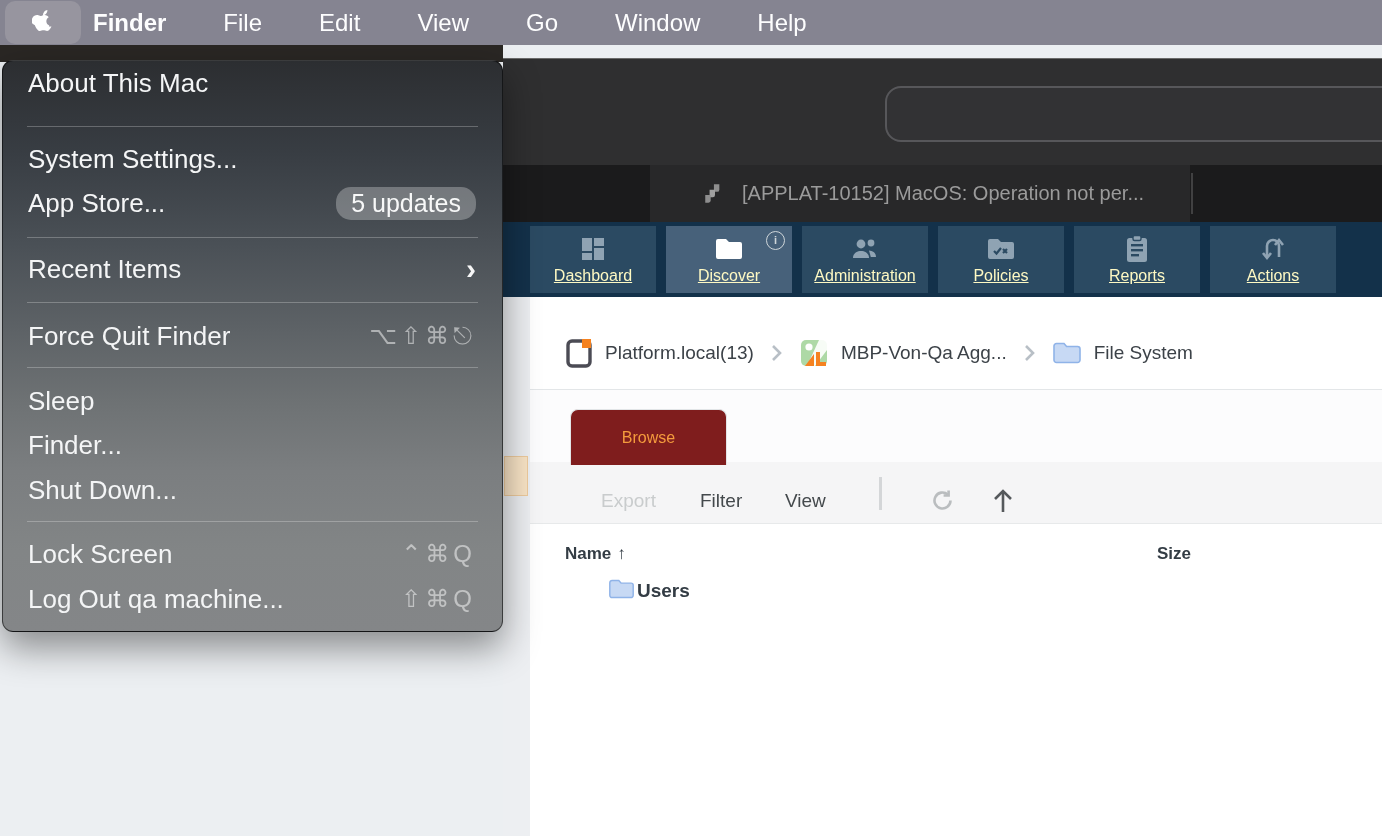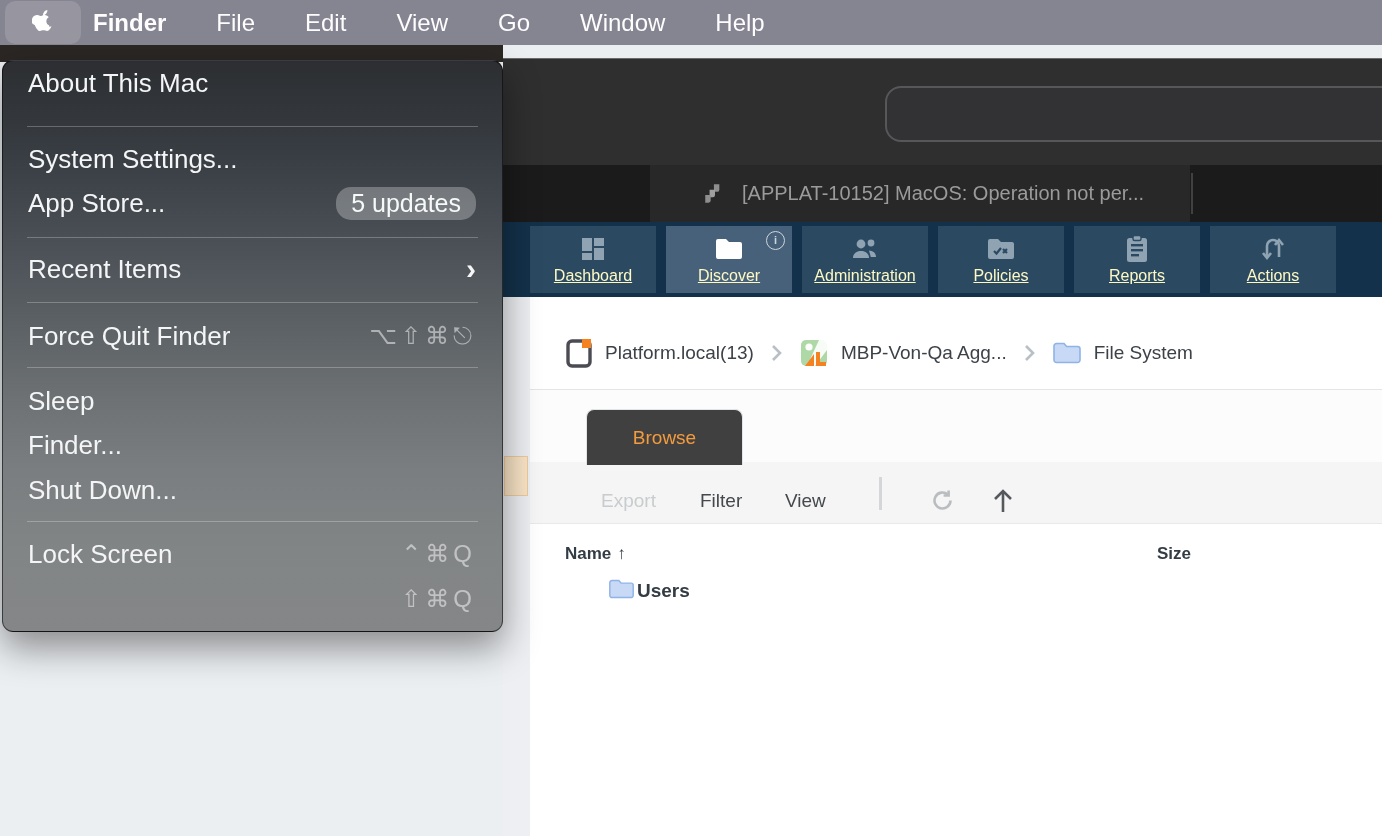--- a/index.html
+++ b/index.html
@@ -33,21 +33,21 @@
   .left-strip{position:absolute;left:0;top:239px;width:27px;height:539px;background:#edeff2;}
   .peach-box{position:absolute;left:1px;top:159px;width:24px;height:40px;background:#f9e4c6;border:1px solid #eecb9d;box-sizing:border-box;}
   .content{position:absolute;left:27px;top:239px;width:852px;height:539px;background:#ffffff;}
 
   .breadcrumb-row{height:73px;border-bottom:1px solid #e3e6e8;display:flex;align-items:center;padding-left:35px;box-sizing:border-box;background:#fff;margin-top:20px;}
   .crumb{display:flex;align-items:center;gap:12px;cursor:pointer;}
   .crumb-label{color:#3c4248;font-size:19px;white-space:nowrap;}
   .crumb-chevron{margin:0 16px;display:flex;align-items:center;}
 
   .browse-row{position:relative;height:72px;background:#fcfcfd;z-index:2;}
-  .browse-tab{position:absolute;left:56px;top:19px;width:155px;height:55px;background:#404040;border:1px solid #e2e5e7;border-bottom:none;border-radius:8px 8px 0 0;display:flex;align-items:center;justify-content:center;font-size:19px;color:#f49b3d;cursor:pointer;}
+  .browse-tab{position:absolute;left:40px;top:19px;width:155px;height:55px;background:#7f1d1d;border:1px solid #e2e5e7;border-bottom:none;border-radius:8px 8px 0 0;display:flex;align-items:center;justify-content:center;font-size:16px;color:#f49b3d;cursor:pointer;}
 
   .toolbar{position:relative;height:63px;background:#f5f5f6;border-top:1px solid #e4e6e8;border-bottom:1px solid #e7e9ea;box-sizing:border-box;z-index:1;margin-top:-1px;}
   .tb{position:absolute;top:8px;height:100%;display:flex;align-items:center;font-size:19px;cursor:pointer;}
   .tb-export{left:71px;color:#c9cccd;cursor:default;}
   .tb-filter{left:170px;color:#44494c;}
   .tb-view{left:255px;color:#44494c;}
   .tb-divider{position:absolute;left:349px;top:15px;width:3px;height:33px;background:#d4d6d8;}
   .tb-refresh{left:400px;}
   .tb-up{left:462px;}
 
@@ -55,21 +55,21 @@
   .col-name{position:absolute;left:35px;top:6px;font-size:17px;font-weight:700;color:#333c44;display:flex;gap:6px;align-items:center;cursor:pointer;}
   .col-size{position:absolute;left:627px;top:6px;font-size:17px;font-weight:700;color:#333c44;cursor:pointer;}
   .sort-arrow{font-weight:400;font-size:17px;}
   .row-users{position:relative;height:34px;display:flex;align-items:center;cursor:pointer;}
   .row-users .row-icon{position:absolute;left:78px;}
   .row-users .row-label{position:absolute;left:107px;font-size:19px;font-weight:700;color:#333c44;}
 
   
   .menu-bar{position:absolute;left:0;top:0;width:1382px;height:45px;background:#858491;display:flex;align-items:center;z-index:10;}
   .apple-highlight{position:absolute;left:5px;top:1px;width:76px;height:43px;background:#97959f;border-radius:10px;display:flex;align-items:center;justify-content:center;cursor:pointer;}
-  .menu-items{display:flex;align-items:center;margin-left:93px;gap:4px;}
+  .menu-items{display:flex;align-items:center;margin-left:93px;gap:11px;}
   .menu-item{color:#fdfdfe;font-size:24px;padding:0 23px;cursor:pointer;white-space:nowrap;}
   .menu-item:first-child{font-weight:700;padding-left:0;}
 
   
   .apple-menu{
     position:absolute;left:2px;top:60px;width:501px;height:572px;z-index:9;
     border-radius:11px;border:1px solid rgba(0,0,0,0.55);box-sizing:border-box;
     background:linear-gradient(180deg,#2c2e31 0%,#383d43 16%,#4a5056 32%,#5d6266 47%,#6e7274 60%,#7b7e80 72%,#828586 86%,#848688 100%);
     box-shadow:0 16px 36px rgba(0,0,0,0.42);
   }
@@ -305,17 +305,18 @@
   <div class="am-item" style="top:409px">Shut Down...</div>
   <div class="am-sep" style="top:460px"></div>
 
   <div class="am-item" style="top:473px">
     <span>Lock Screen</span>
     <span class="am-right">
         <span class="shortcut">⌃⌘Q</span>
       </span>
   </div>
   <div class="am-item" style="top:518px">
+    <span>Log Out qa machine...</span>
     <span class="am-right">
         <span class="shortcut">⇧⌘Q</span>
       </span>
   </div>
 </div>
 
 </body></html>

